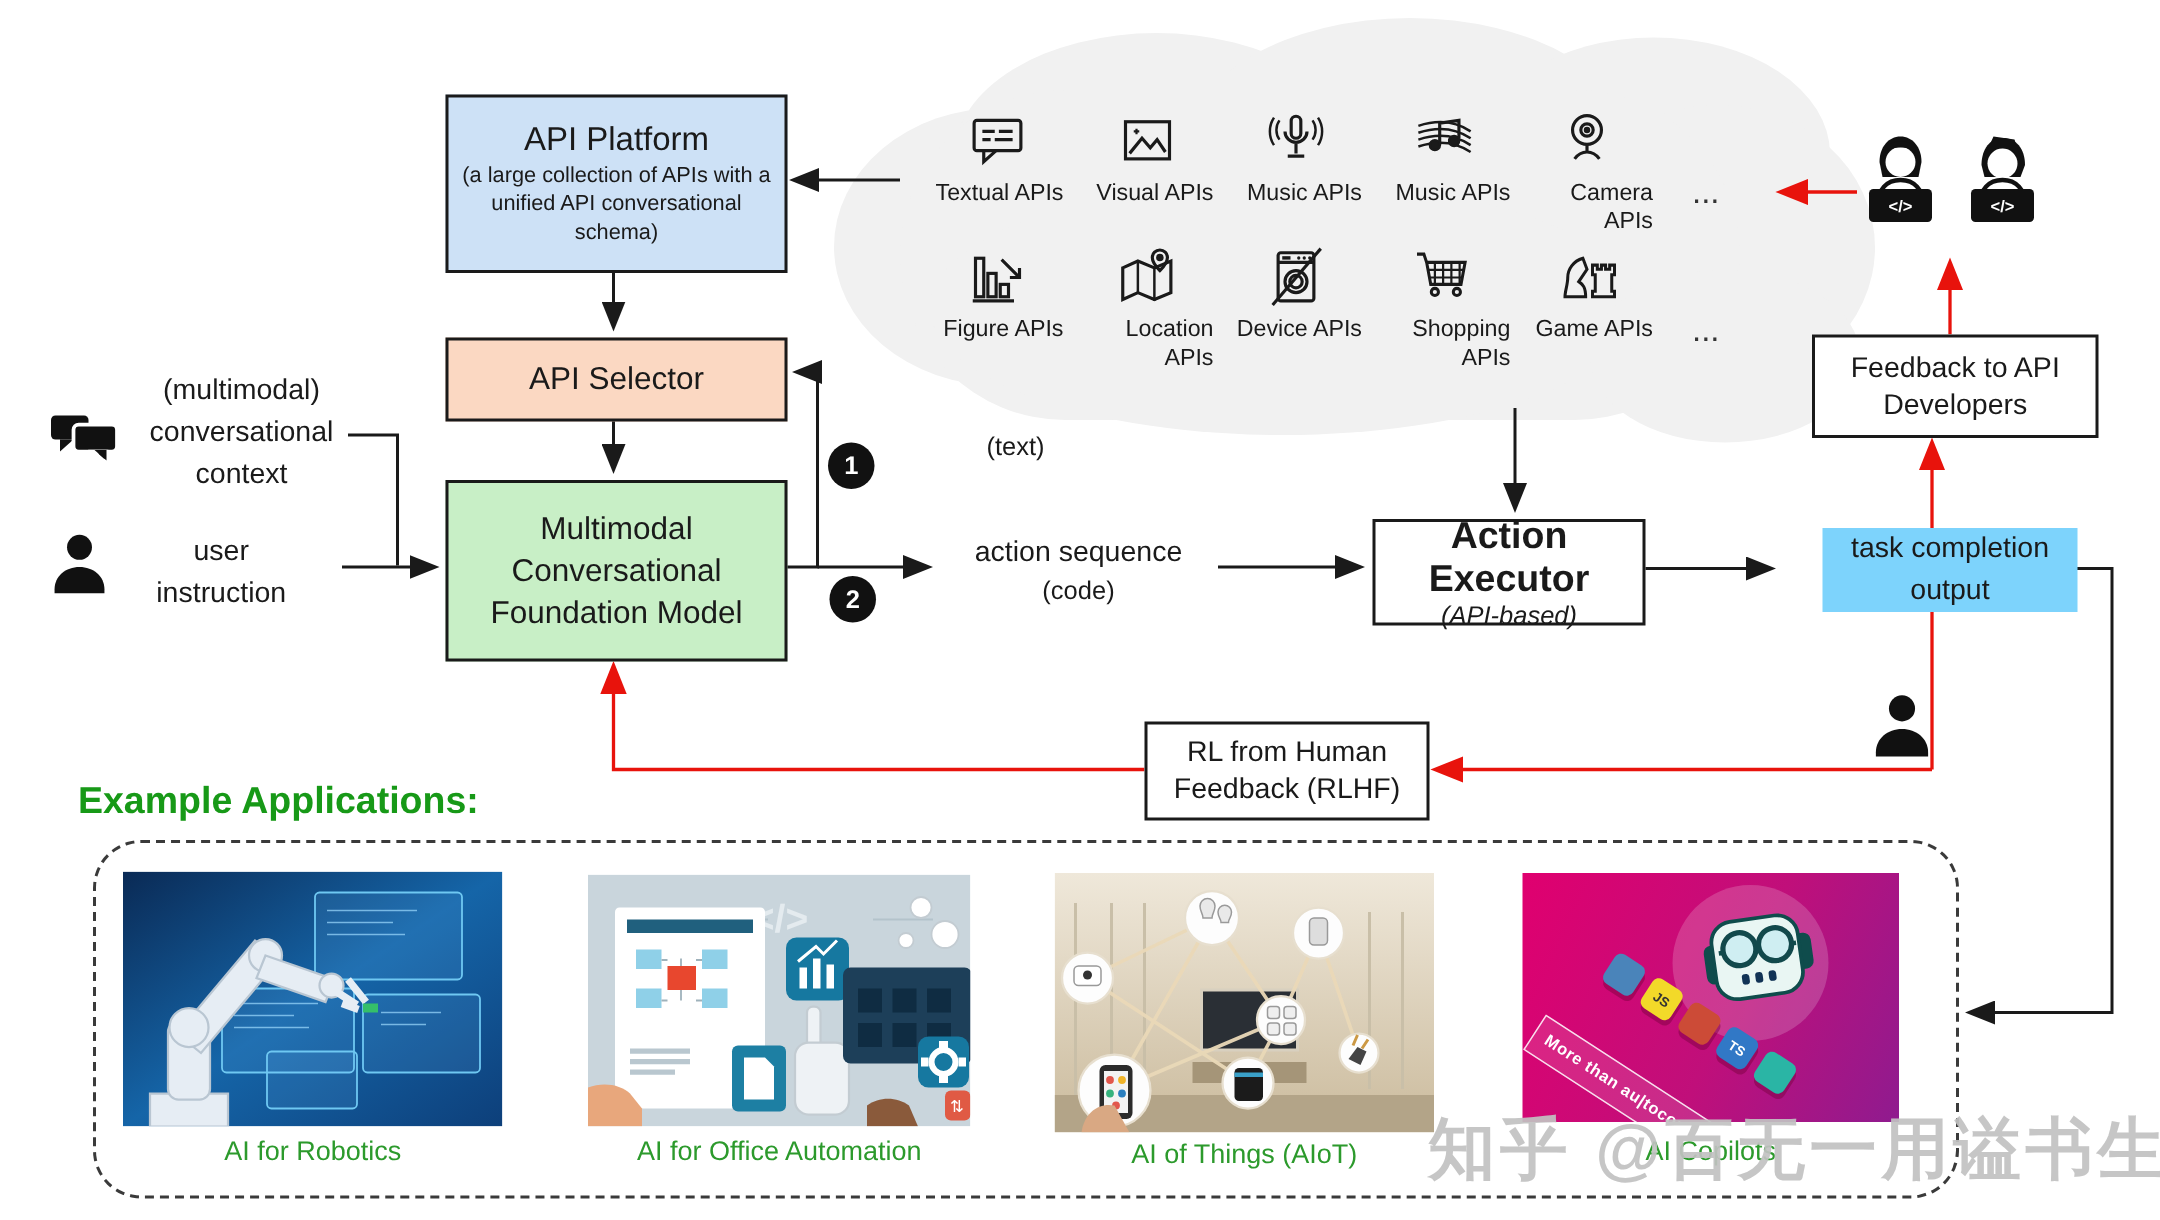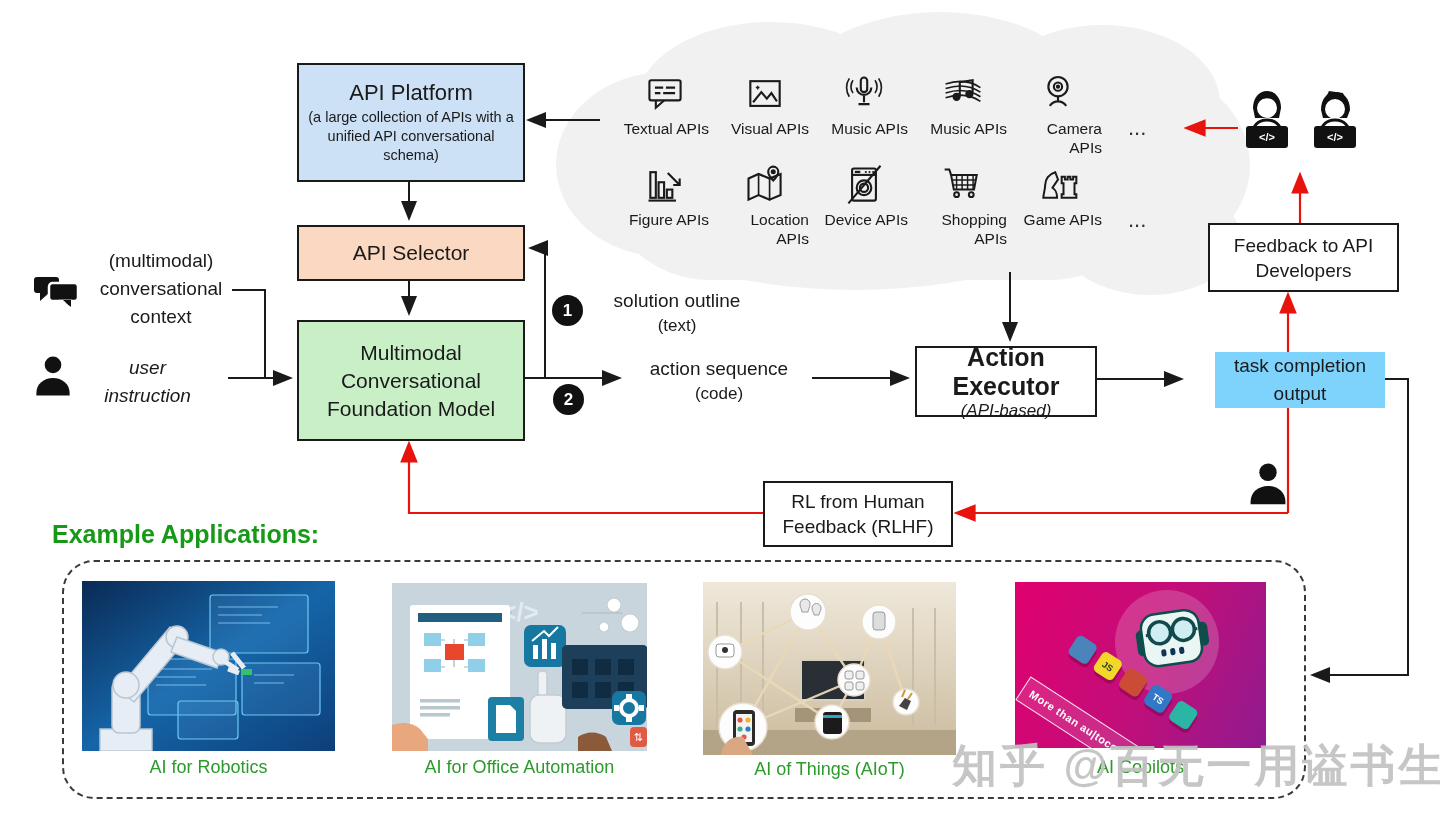--- a/index.html
+++ b/index.html
@@ -136,27 +136,26 @@
   </svg>
 </div>
 <div class="plain-label" style="left:80px;top:247px;width:162px;">(multimodal) conversational context</div>
 
 <div class="abs" style="left:32px;top:353px;z-index:3;">
   <svg width="42" height="50" viewBox="0 0 48 56">
     <circle cx="24" cy="13" r="9.5" fill="#111"></circle>
     <path d="M5 48v-3c0-10 8.5-17 19-17s19 7 19 17v3z" fill="#111"></path>
   </svg>
 </div>
-<div class="plain-label" style="left:85px;top:354px;width:125px;font-style:italic;">user instruction</div>
+<div class="plain-label" style="left:85px;top:354px;width:125px;">user instruction</div>
 
 <div class="numcircle" style="left:552px;top:295px;">
   <span>1</span>
 </div>
 <div class="plain-label" style="left:592px;top:287px;width:170px;">
-  <div>solution outline</div>
   <div class="sub-label">(text)</div>
 </div>
 
 <div class="numcircle" style="left:553px;top:384px;">
   <span>2</span>
 </div>
 <div class="plain-label" style="left:633px;top:355px;width:172px;">
   <div>action sequence</div>
   <div class="sub-label">(code)</div>
 </div>

